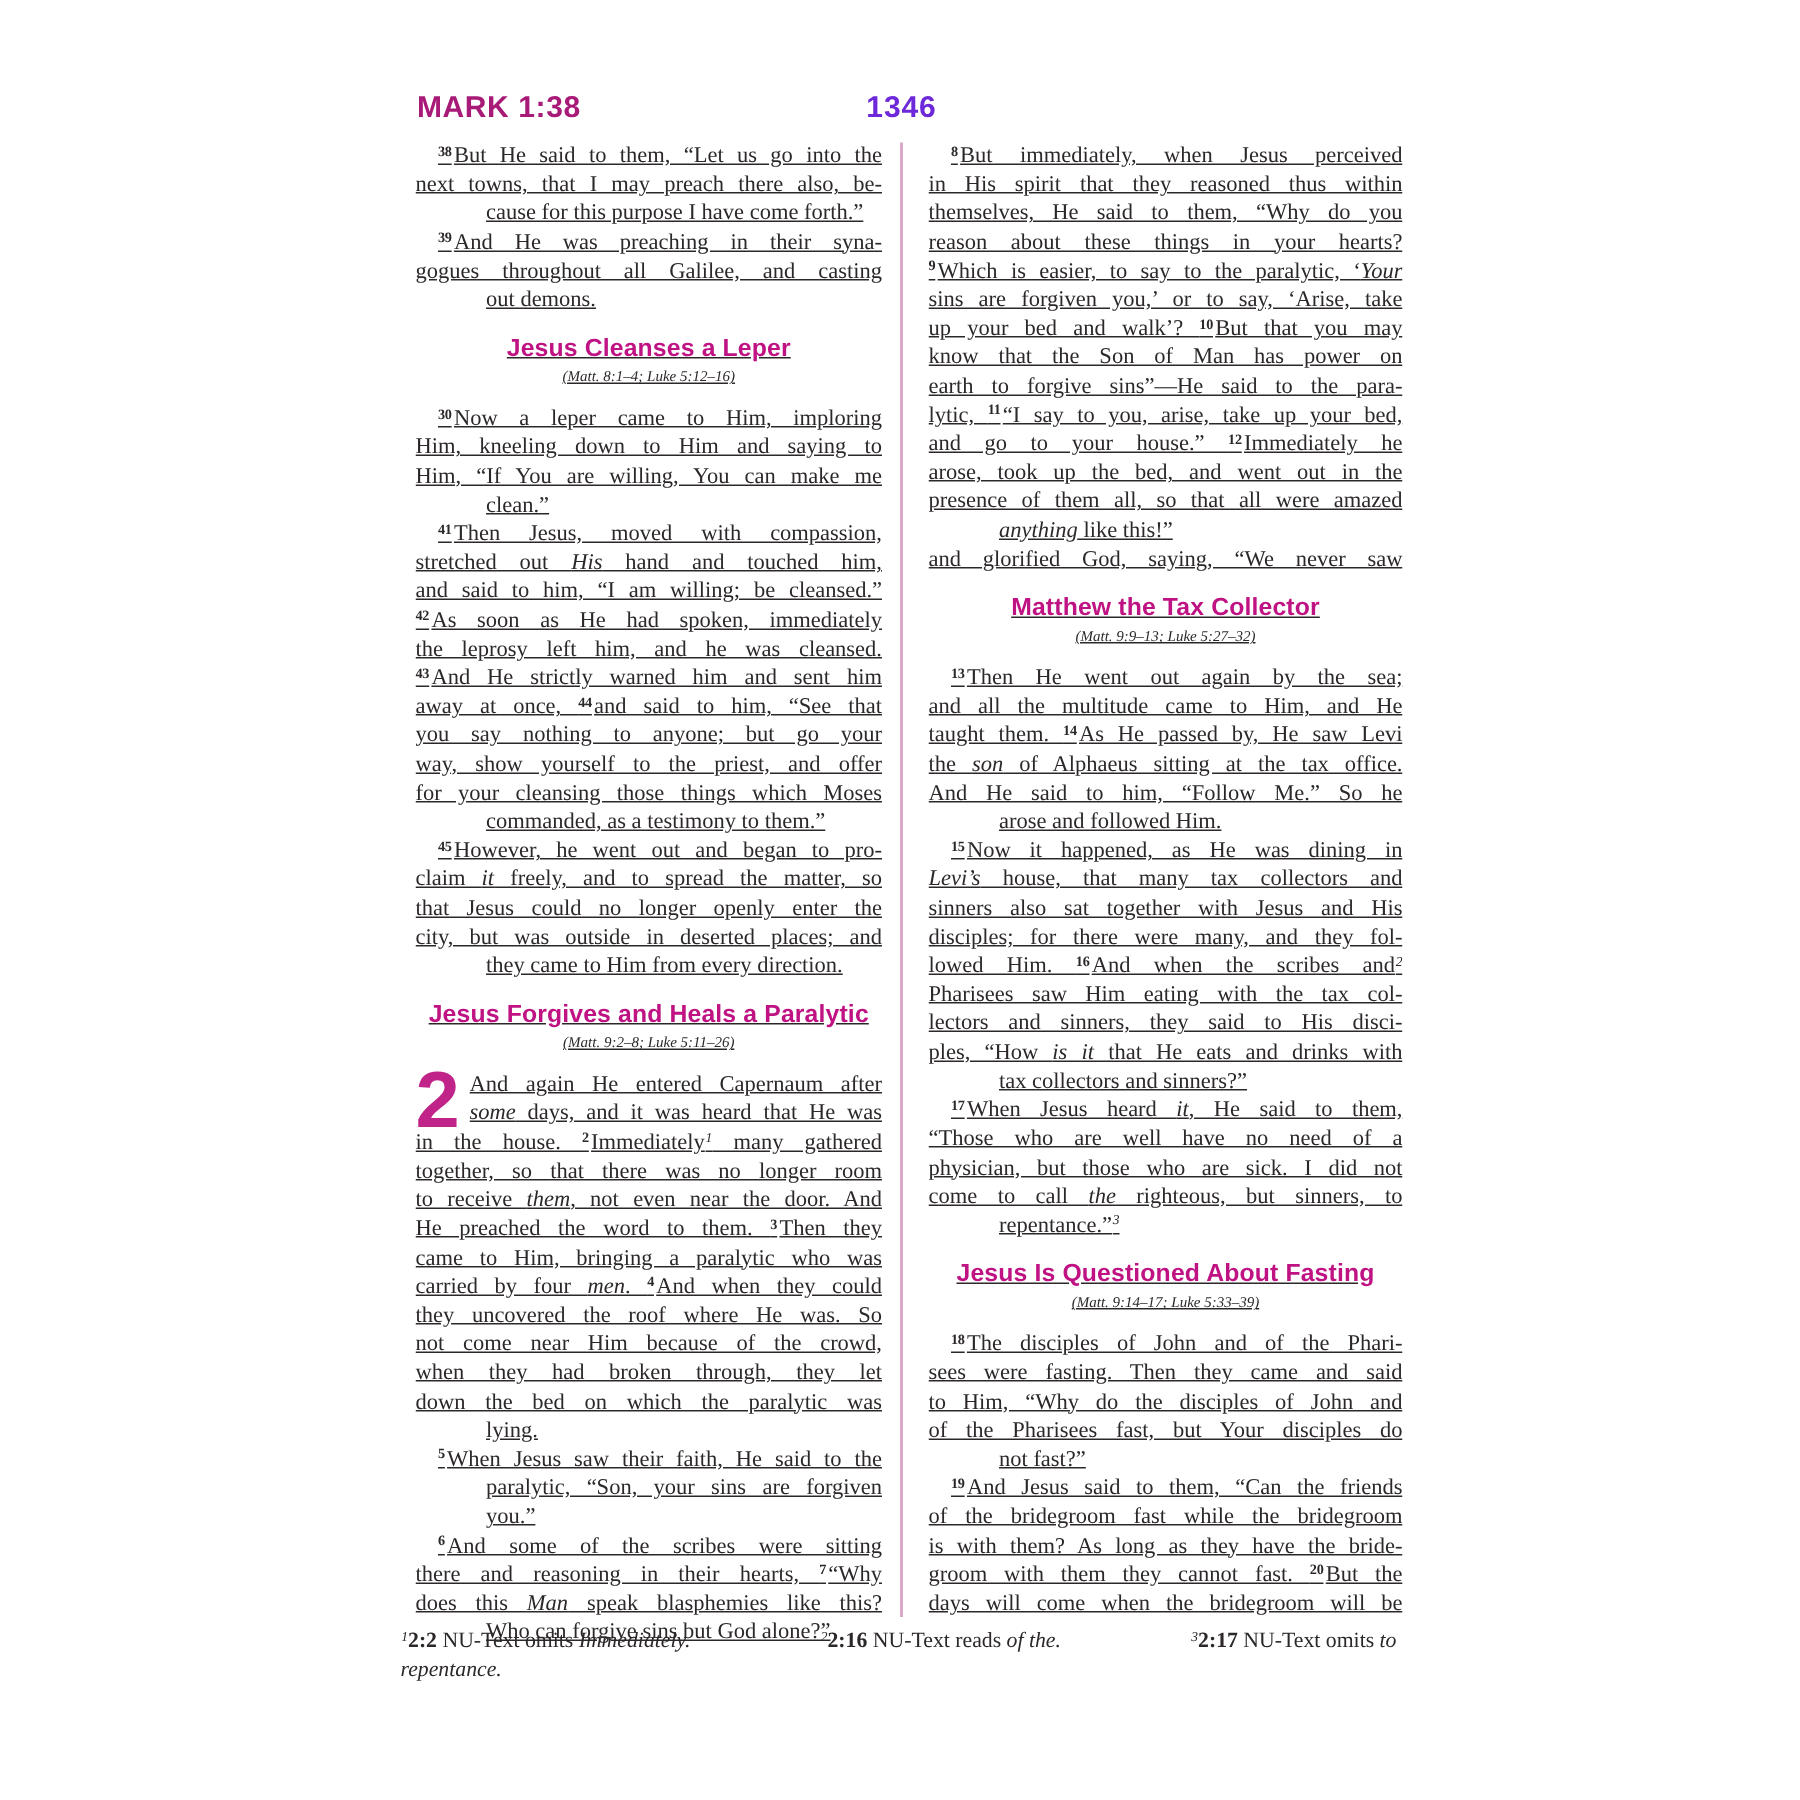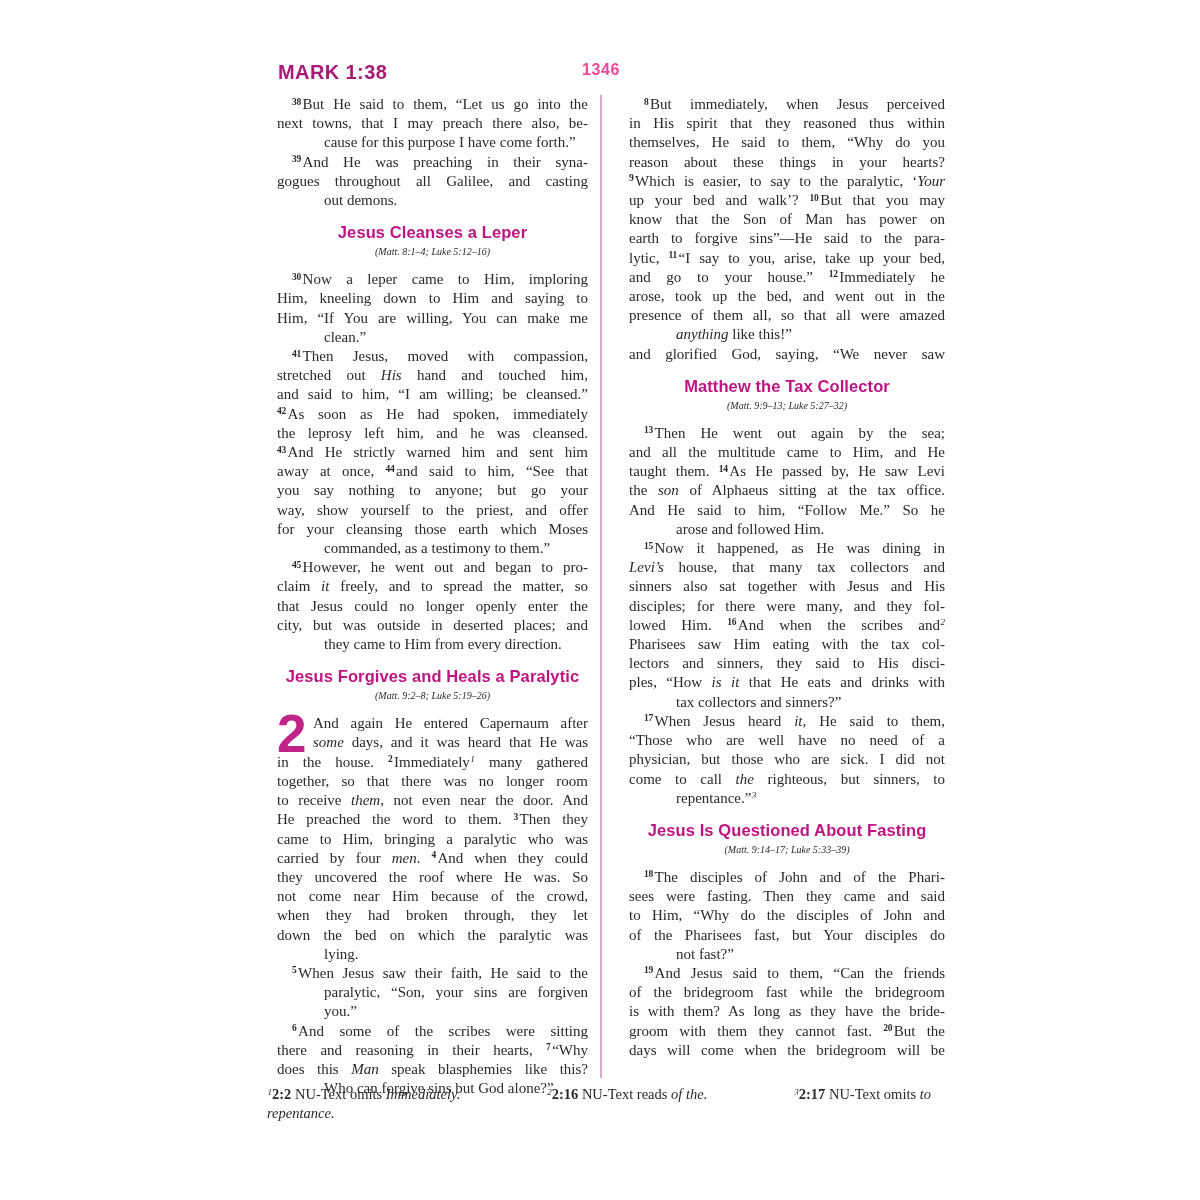--- a/index.html
+++ b/index.html
@@ -12,26 +12,26 @@
 
   
   .hdr { position:relative; height:22px; }
   .hdr-book {
     position:absolute; left:1px; top:6px;
     font-family:"Liberation Sans", sans-serif; font-weight:700; font-size:20px;
     color:#a81a77; letter-spacing:0.4px;
   }
   .hdr-page {
     position:absolute; left:324px; top:6px; transform:translateX(-50%);
-    font-family:"Liberation Sans", sans-serif; font-weight:700; font-size:16px;
-    color:#ec4899; letter-spacing:0.6px;
+    font-family:"Liberation Sans", sans-serif; font-weight:700; font-size:20px;
+    color:#6d28d9; letter-spacing:0.6px;
   }
 
   
-  .cols { position:absolute; top:40px; left:0; display:grid; grid-template-columns:311px 316px; column-gap:41px; }
+  .cols { position:absolute; top:40px; left:0; display:grid; grid-template-columns:311px 316px; column-gap:31px;text-decoration:underline; }
   .divider { position:absolute; left:323px; top:40px; width:2px; height:983px; background:#dcaac6; }
 
   .line {
     font-size:15px; line-height:19.2px;
     text-align:justify; text-align-last:justify;
     overflow:hidden; white-space:normal;
   }
   .line.first { text-indent:15px; }
   .line.end { text-align-last:auto;margin-left:47px; }
 
@@ -102,32 +102,32 @@
         <div class="para">
           <div class="line first"><sup class="v">41</sup>Then Jesus, moved with compassion,</div>
           <div class="line">stretched out <i>His</i> hand and touched him,</div>
           <div class="line">and said to him, “I am willing; be cleansed.”</div>
           <div class="line"><sup class="v">42</sup>As soon as He had spoken, immediately</div>
           <div class="line">the leprosy left him, and he was cleansed.</div>
           <div class="line"><sup class="v">43</sup>And He strictly warned him and sent him</div>
           <div class="line">away at once, <sup class="v">44</sup>and said to him, “See that</div>
           <div class="line">you say nothing to anyone; but go your</div>
           <div class="line">way, show yourself to the priest, and offer</div>
-          <div class="line">for your cleansing those earth which Moses</div>
+          <div class="line">for your cleansing those things which Moses</div>
           <div class="line end">commanded, as a testimony to them.”</div>
         </div>
         <div class="para">
           <div class="line first"><sup class="v">45</sup>However, he went out and began to pro-</div>
           <div class="line">claim <i>it</i> freely, and to spread the matter, so</div>
           <div class="line">that Jesus could no longer openly enter the</div>
           <div class="line">city, but was outside in deserted places; and</div>
           <div class="line end">they came to Him from every direction.</div>
         </div>
         <div class="sect">Jesus Forgives and Heals a Paralytic</div>
-        <div class="xref">(Matt. 9:2–8; Luke 5:19–26)</div>
+        <div class="xref">(Matt. 9:2–8; Luke 5:11–26)</div>
         <div class="para">
           <span class="dropcap">2</span>
           <div class="line">And again He entered Capernaum after</div>
           <div class="line"><i>some</i> days, and it was heard that He was</div>
           <div class="line">in the house. <sup class="v">2</sup>Immediately<sup class="fm">1</sup> many gathered</div>
           <div class="line">together, so that there was no longer room</div>
           <div class="line">to receive <i>them</i>, not even near the door. And</div>
           <div class="line">He preached the word to them. <sup class="v">3</sup>Then they</div>
           <div class="line">came to Him, bringing a paralytic who was</div>
           <div class="line">carried by four <i>men</i>. <sup class="v">4</sup>And when they could</div>
@@ -148,20 +148,21 @@
           <div class="line end">Who can forgive sins but God alone?”</div>
         </div>
       </div>
     <div class="col">
         <div class="para">
           <div class="line first"><sup class="v">8</sup>But immediately, when Jesus perceived</div>
           <div class="line">in His spirit that they reasoned thus within</div>
           <div class="line">themselves, He said to them, “Why do you</div>
           <div class="line">reason about these things in your hearts?</div>
           <div class="line"><sup class="v">9</sup>Which is easier, to say to the paralytic, ‘<i>Your</i></div>
+          <div class="line">sins are forgiven you,’ or to say, ‘Arise, take</div>
           <div class="line">up your bed and walk’? <sup class="v">10</sup>But that you may</div>
           <div class="line">know that the Son of Man has power on</div>
           <div class="line">earth to forgive sins”—He said to the para-</div>
           <div class="line">lytic, <sup class="v">11</sup>“I say to you, arise, take up your bed,</div>
           <div class="line">and go to your house.” <sup class="v">12</sup>Immediately he</div>
           <div class="line">arose, took up the bed, and went out in the</div>
           <div class="line">presence of them all, so that all were amazed</div>
           <div class="line end"><i>anything</i> like this!”</div>
           <div class="line">and glorified God, saying, “We never saw</div>
         </div>

